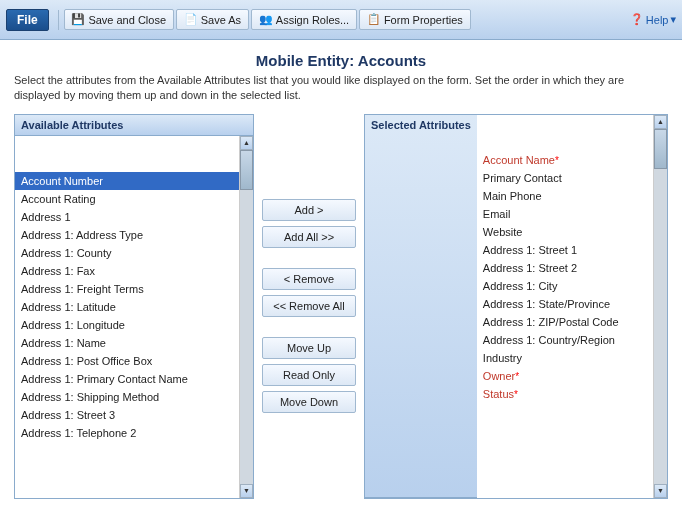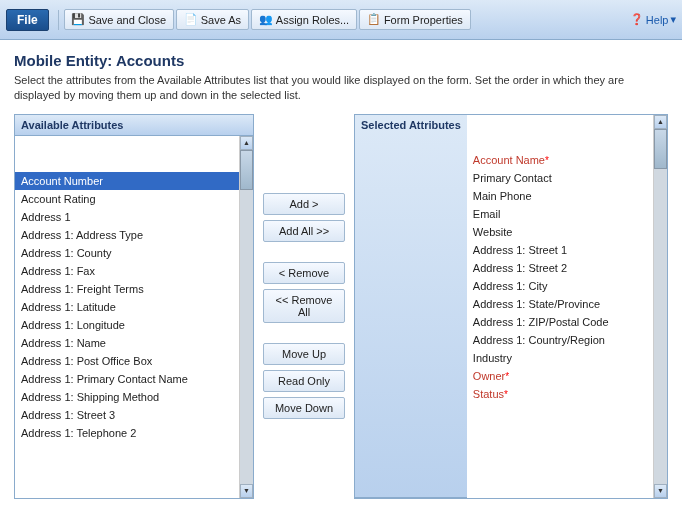--- a/index.html
+++ b/index.html
@@ -47,21 +47,21 @@
       font-size: 11px;
       color: #1a5aad;
       display: flex;
       align-items: center;
       gap: 2px;
     }
 
     
     .content { background: white; padding: 12px 14px; height: 491px; }
 
-    .page-title { font-size: 15px; font-weight: bold; color: #1f3864; margin-bottom: 4px; }
+    .page-title { font-size: 15px; font-weight: bold; color: #1f3864; margin-bottom: 4px; text-align: center; }
     .page-desc { font-size: 11px; color: #333; line-height: 1.4; margin-bottom: 10px; }
 
     
     .panels-area {
       display: flex;
       gap: 0;
       height: 385px;
     }
 
     
@@ -92,21 +92,21 @@
     .middle-btns {
       flex: 0 0 100px;
       display: flex;
       flex-direction: column;
       align-items: center;
       justify-content: center;
       gap: 5px;
       padding: 8px;
     }
     .mid-btn {
-      width: 82px;
+      width: 94px;
       background: linear-gradient(to bottom, #f5f9ff, #dde8f5);
       border: 1px solid #a0b8d0;
       border-radius: 2px;
       padding: 4px 6px;
       cursor: pointer;
       font-size: 11px;
       color: #222;
       text-align: center;
     }
     .mid-btn:disabled { color: #999; background: linear-gradient(to bottom, #f0f0f0, #e0e0e0); cursor: default; }

